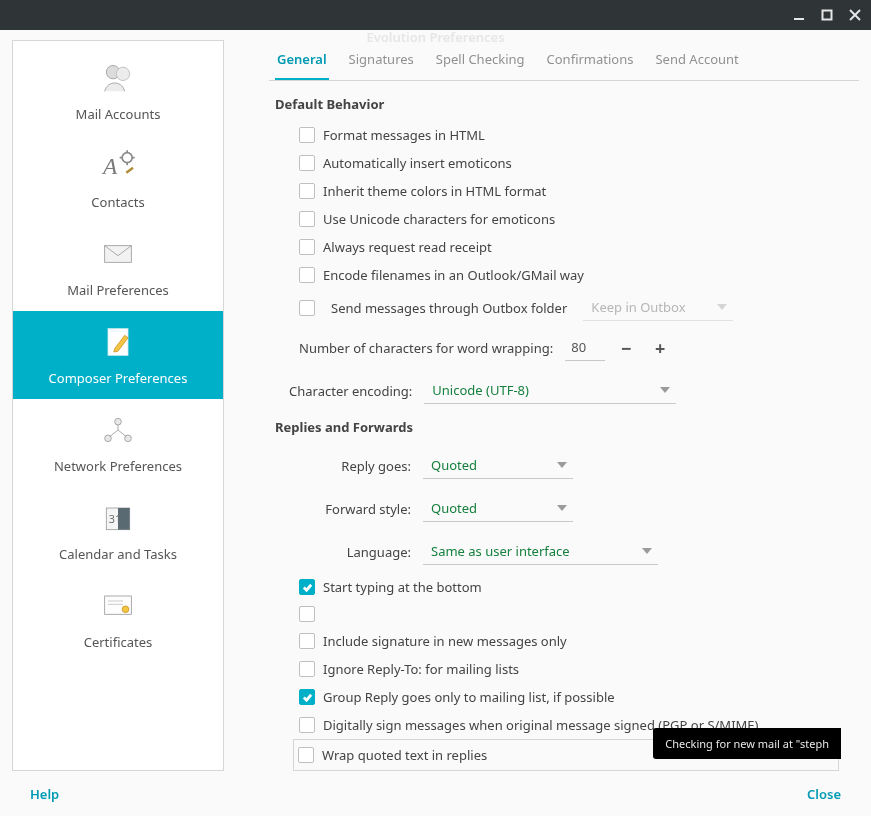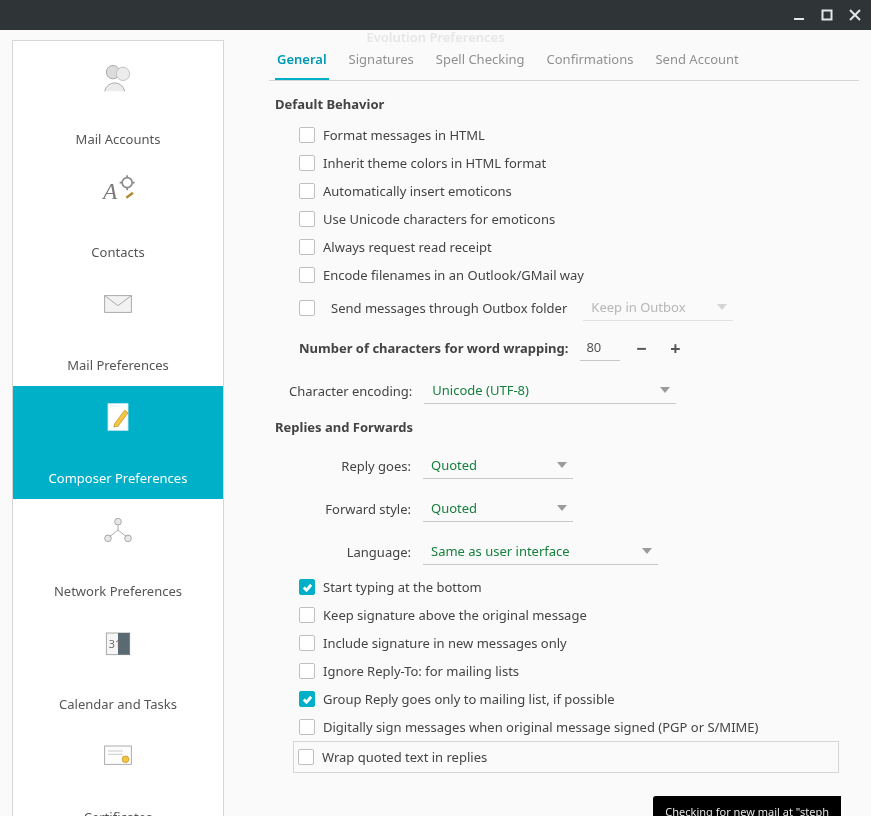--- a/index.html
+++ b/index.html
@@ -66,21 +66,20 @@
     overflow-y: auto;
     padding-top: 6px;
   }
   .sidebar-item {
     display: flex;
     flex-direction: column;
     align-items: center;
     padding: 10px 8px 12px 8px;
     cursor: pointer;
     color: #555;
-    gap: 25px;
   }
   .sidebar-item.selected {
     background: #00b0c8;
     color: #fff;
   }
   .sidebar-item .ic {
     width: 42px; height: 42px;
     display: flex; align-items: center; justify-content: center;
     margin-bottom: 6px;
   }
@@ -156,21 +155,21 @@
   .select .tri { width: 0; height: 0; border-left: 5px solid transparent; border-right: 5px solid transparent; border-top: 6px solid #9b9b9b; }
   .select.disabled .tri { border-top-color: #d5d5d5; }
 
   .form-row {
     display: flex;
     align-items: center;
     gap: 12px;
     padding: 8px 0;
   }
   .form-row .lbl { min-width: 122px; text-align: right; color: #444; }
-  .form-row.wide .lbl { min-width: 232px; text-align: left; padding-left: 0; font-weight: bold; }
+  .form-row.wide .lbl { min-width: 232px; text-align: left; padding-left: 0; }
 
   .spinner { display: flex; align-items: center; gap: 8px; }
   .spinner .num {
     border-bottom: 1px solid #c9c9c9;
     min-width: 40px;
     padding: 4px 6px;
     text-align: left;
     color: #555;
   }
   .spin-btn {
@@ -336,25 +335,25 @@
 
         <div class="panel">
           <div class="section-title">Default Behavior</div>
           <div class="section-body">
             <div class="check-row">
                 <div class="chk"></div>
                 <span>Format messages in HTML</span>
               </div>
             <div class="check-row">
                 <div class="chk"></div>
+                <span>Automatically insert emoticons</span>
+              </div>
+            <div class="check-row">
+                <div class="chk"></div>
                 <span>Inherit theme colors in HTML format</span>
-              </div>
-            <div class="check-row">
-                <div class="chk"></div>
-                <span>Automatically insert emoticons</span>
               </div>
             <div class="check-row">
                 <div class="chk"></div>
                 <span>Use Unicode characters for emoticons</span>
               </div>
             <div class="check-row">
                 <div class="chk"></div>
                 <span>Always request read receipt</span>
               </div>
             <div class="check-row">
@@ -416,21 +415,20 @@
             <div class="check-row">
                 <div class="chk on">
                   <svg viewBox="0 0 12 12">
                     <polyline points="2,6 5,9 10,3"></polyline>
                   </svg>
                 </div>
                 <span>Start typing at the bottom</span>
               </div>
             <div class="check-row">
                 <div class="chk"></div>
-                <span>Keep signature above the original message</span>
               </div>
             <div class="check-row">
                 <div class="chk"></div>
                 <span>Include signature in new messages only</span>
               </div>
             <div class="check-row">
                 <div class="chk"></div>
                 <span>Ignore Reply-To: for mailing lists</span>
               </div>
             <div class="check-row">

